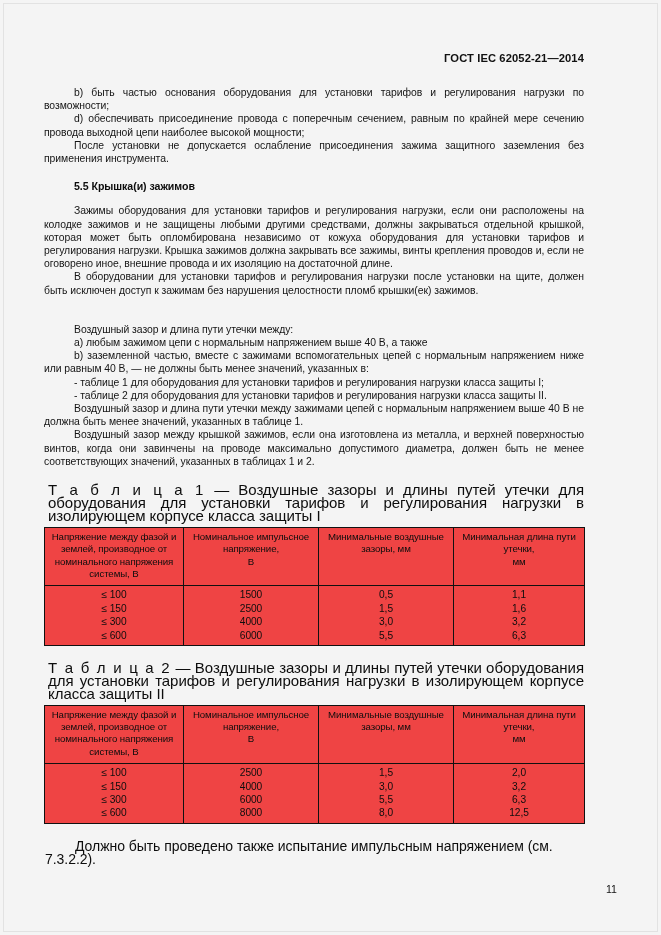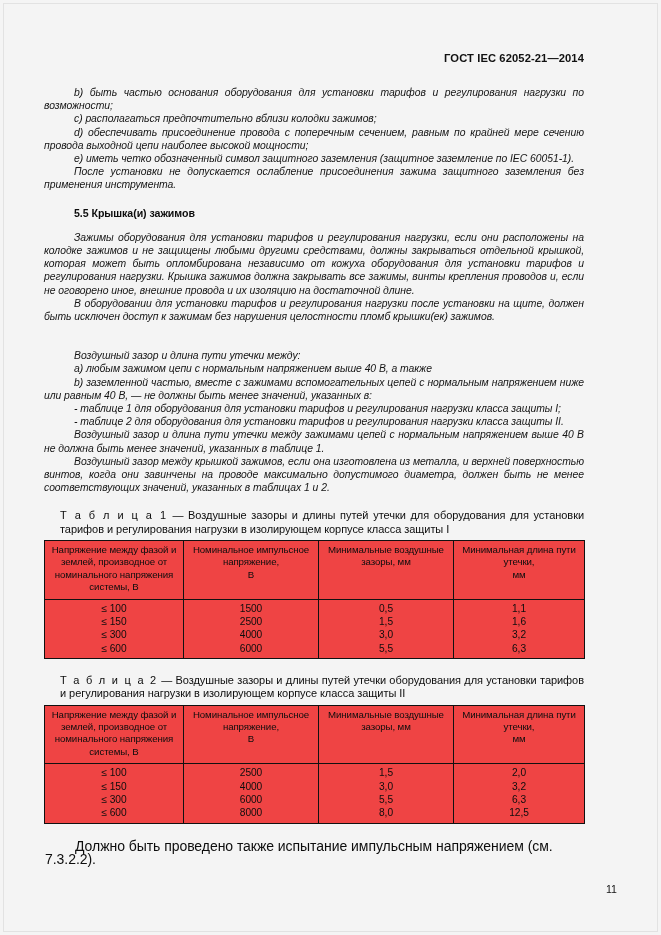--- a/index.html
+++ b/index.html
@@ -49,36 +49,35 @@
     margin: 0;
     font-size: 10.4px;
     line-height: 13.2px;
     text-align: justify;
     text-justify: inter-word;
     letter-spacing: -0.05px;
     color: #141414;
   }
   p.indent {
     text-indent: 30px;
-    font-style: italic;
   }
   .spacer-md { height: 11px; }
   .spacer-lg { height: 15px; }
   h2.section-title {
     margin: 0;
     font-size: 10.6px;
     font-weight: bold;
     text-indent: 30px;
     line-height: 13.2px;
     letter-spacing: -0.05px;
   }
   .table-caption {
-    font-size: 11px;
-    line-height: 13.2px;
-    margin: 0 0 4px 16px;
+    font-size: 15px;
+    line-height: 13.2px;
+    margin: 0 0 4px 4px;
     text-align: justify;
     letter-spacing: -0.05px;
   }
   .table-caption .tname {
     letter-spacing: 1.6px;
   }
   table.gost {
     border-collapse: collapse;
     width: 540px;
     table-layout: fixed;
@@ -131,23 +130,21 @@
 <body>
 
 <div class="page">
   <div class="page-frame"></div>
 
   <div class="content">
 
     <div class="doc-header">ГОСТ IEC 62052-21—2014</div>
 
     <p class="para indent">b) быть частью основания оборудования для установки тарифов и регулирования нагрузки по возможности;</p>
-    <p class="para indent">c) располагаться предпочтительно вблизи колодки зажимов;</p>
     <p class="para indent">d) обеспечивать присоединение провода с поперечным сечением, равным по крайней мере сечению провода выходной цепи наиболее высокой мощности;</p>
-    <p class="para indent">e) иметь четко обозначенный символ защитного заземления (защитное заземление по IEC 60051-1).</p>
     <p class="para indent">После установки не допускается ослабление присоединения зажима защитного заземления без применения инструмента.</p>
 
     <div class="spacer-lg"></div>
 
     <h2 class="section-title">5.5 Крышка(и) зажимов</h2>
 
     <div class="spacer-md"></div>
 
     <p class="para indent">Зажимы оборудования для установки тарифов и регулирования нагрузки, если они расположены на колодке зажимов и не защищены любыми другими средствами, должны закрываться отдельной крышкой, которая может быть опломбирована независимо от кожуха оборудования для установки тарифов и регулирования нагрузки. Крышка зажимов должна закрывать все зажимы, винты крепления проводов и, если не оговорено иное, внешние провода и их изоляцию на достаточной длине.</p>
     <p class="para indent">В оборудовании для установки тарифов и регулирования нагрузки после установки на щите, должен быть исключен доступ к зажимам без нарушения целостности пломб крышки(ек) зажимов.</p>

